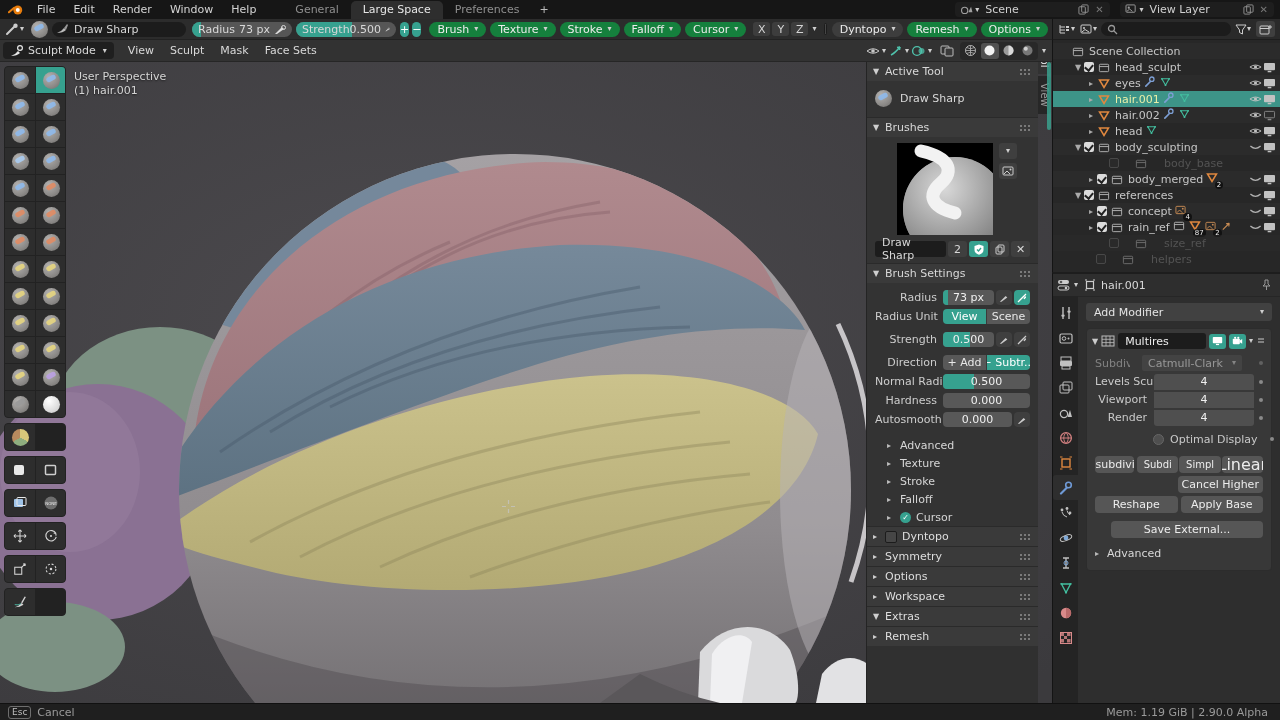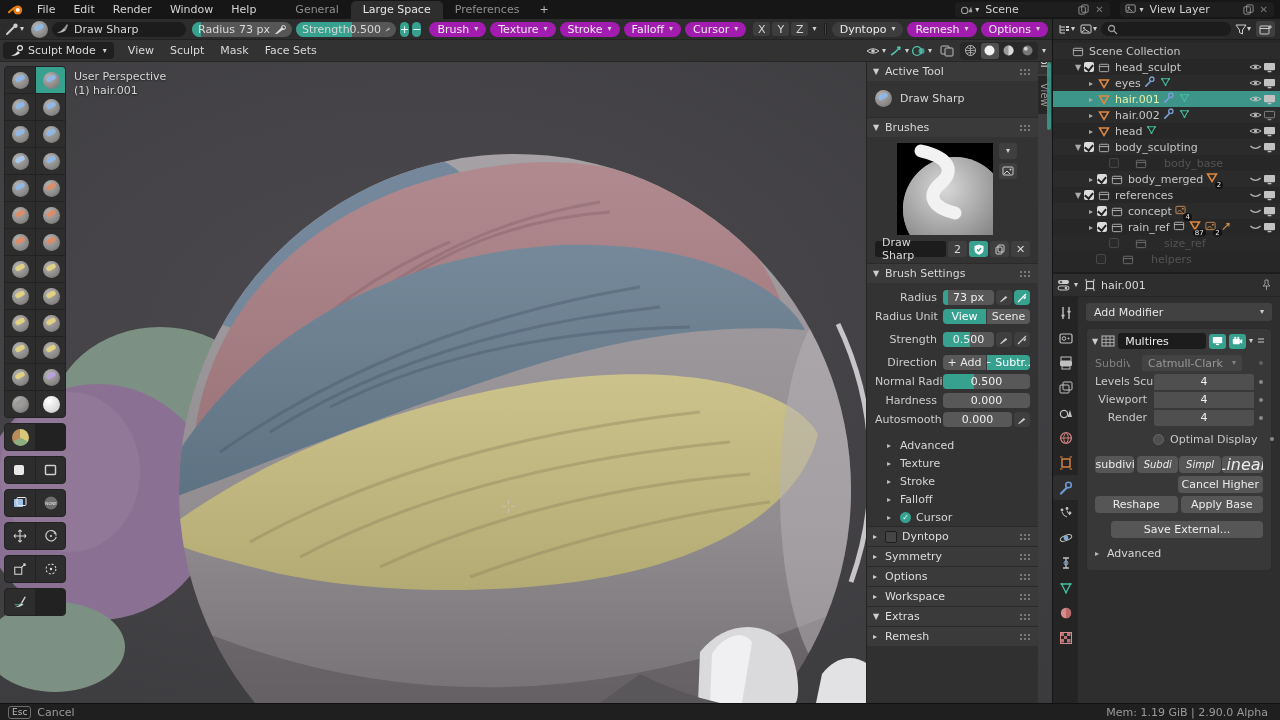--- a/index.html
+++ b/index.html
@@ -19,21 +19,21 @@
   .wstab{padding:2px 12px 3px;color:#8f8f8f;border-radius:5px 5px 0 0;}
   .wstab.active{background:#2e2e2e;color:#e6e6e6;}
   .wstab.plus{padding:2px 8px 3px;color:#bdbdbd;}
   .idblock{display:flex;align-items:center;background:#1e1e1e;border-radius:4px;height:15px;padding:0 3px;margin-right:10px;}
   .idblock .lbl{padding:0 6px;min-width:84px;color:#d0d0d0;}
   .mini{width:13px;height:11px;opacity:.75;margin:0 2px;}
   .xbtn{color:#777;padding:0 3px;font-size:10px;}
 
   
   #toolrow{left:0;top:19px;width:1052px;height:21px;background:#2c2c2c;display:flex;align-items:center;border-bottom:1px solid #222;box-sizing:border-box;z-index:25;}
-  .pill{background:#a21caf;border-radius:10px;height:15px;display:flex;align-items:center;padding:0 8px;margin-right:4px;color:#ececec;white-space:nowrap;}
+  .pill{background:#15803d;border-radius:10px;height:15px;display:flex;align-items:center;padding:0 8px;margin-right:4px;color:#ececec;white-space:nowrap;}
   .pill .chev{margin-left:5px;}
   .chev{font-size:8px;color:#cfcfcf;line-height:1;}
   .namepill{background:#1c1c1c;border-radius:9px;height:15px;display:flex;align-items:center;padding:0 10px 0 4px;margin-right:6px;min-width:120px;}
   .sliderpill{position:relative;overflow:hidden;background:#565656;border-radius:10px;height:15px;display:flex;align-items:center;padding:0 6px;margin-right:4px;min-width:88px;}
   .sliderpill .fill{position:absolute;left:0;top:0;bottom:0;background:#36a18f;}
   .sliderpill>span{position:relative;z-index:2;}
   .tealbtn{width:15px;height:15px;border-radius:8px;background:#36a18f;color:#fff;display:flex;align-items:center;justify-content:center;font-size:11px;margin-right:3px;line-height:1;}
   .axisbtn{background:#3d3d3d;border-radius:3px;height:14px;min-width:13px;display:flex;align-items:center;justify-content:center;color:#d5d5d5;margin-left:2px;padding:0 2px;}
   .cb{width:10px;height:10px;border:1px solid #1c1c1c;background:#464646;border-radius:2px;margin-right:5px;}
 
@@ -137,21 +137,21 @@
   #modpanel{margin-top:7px;background:#383838;border-radius:4px;border:1px solid #2c2c2c;}
   #modhead{height:24px;display:flex;align-items:center;padding:0 5px;gap:3px;}
   #modname{flex:1;background:#1c1c1c;border-radius:3px;height:16px;display:flex;align-items:center;padding:0 7px;color:#ececec;}
   .modtgl{width:17px;height:15px;border-radius:3px;background:#36a18f;display:flex;align-items:center;justify-content:center;}
   .mrow{display:flex;align-items:center;height:18px;margin:1px 8px;}
   .mlbl{flex:1;text-align:right;padding-right:7px;color:#c9c9c9;white-space:nowrap;overflow:hidden;}
   .mval{width:100px;background:#4f4f4f;height:16px;border-radius:2px;display:flex;align-items:center;justify-content:center;color:#f0f0f0;}
   .dot{width:4px;height:4px;border-radius:50%;background:#8a8a8a;margin-left:5px;flex:0 0 auto;}
   .dim{opacity:.5;gap:12px;}
   .btnrow{display:flex;gap:3px;margin:3px 8px;}
-  .bhalf{flex:1;display:flex;gap:1px;font-style:italic;}
+  .bhalf{flex:1;display:flex;gap:1px;}
   .mcheck{width:11px;height:11px;border-radius:6px;background:#4f4f4f;border:1px solid #666;box-sizing:border-box;margin-right:6px;}
 
   
   #statusbar{left:0;top:703px;width:1280px;height:17px;background:#1f1f1f;border-top:1px solid #111;box-sizing:border-box;display:flex;align-items:center;color:#9a9a9a;}
   .keycap{border:1px solid #6e6e6e;border-radius:3px;font-size:9px;padding:0 3px;margin:0 6px 0 8px;color:#bdbdbd;line-height:11px;}
 </style>
 </head>
 <body>
 
 <div id="topbar" class="abs">

